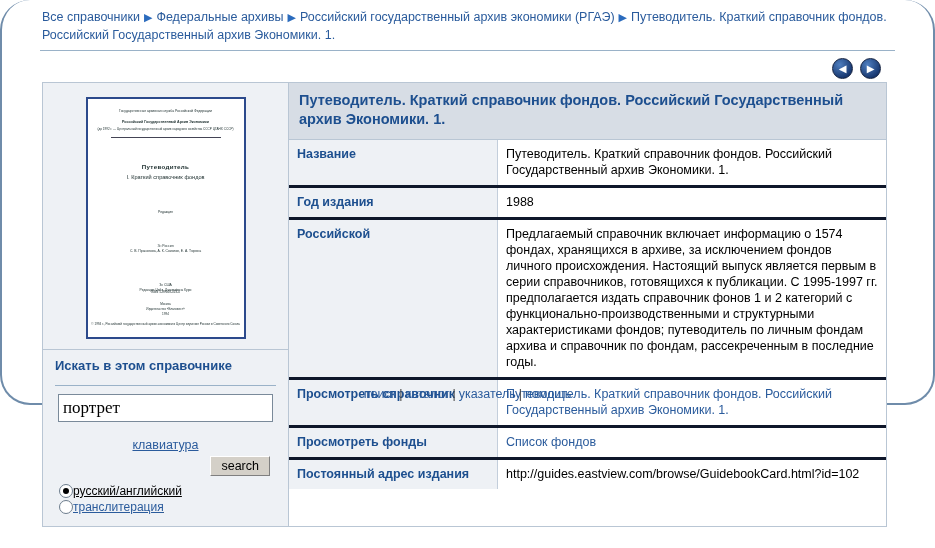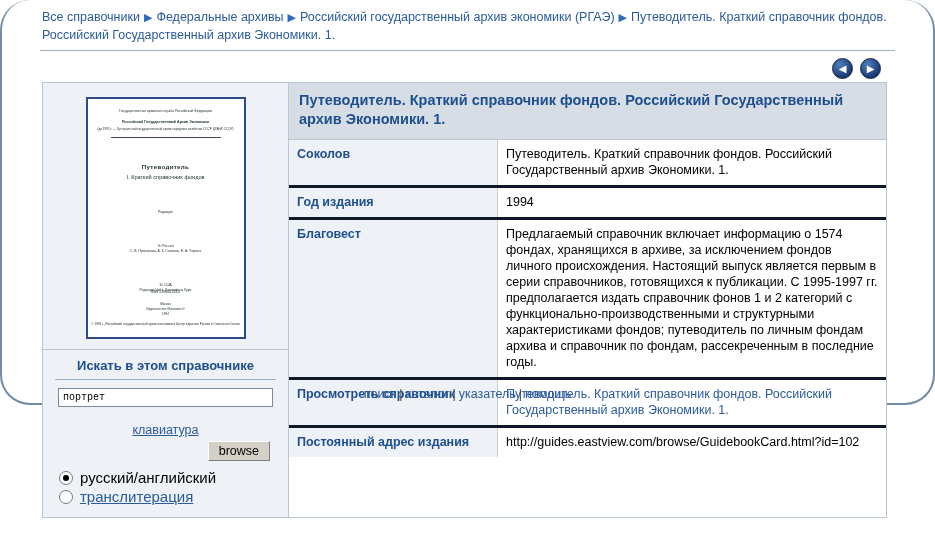--- a/index.html
+++ b/index.html
@@ -189,35 +189,34 @@
     bottom: 42px;
     font-size: 3.2px;
   }
   
   .search-panel {
     border-top: 1px solid #b9c6d4;
     padding: 6px 10px 12px 10px;
     background: #eef1f5;
   }
   .search-title {
-    text-align: center;
     color: #1d4f8f;
     font-weight: bold;
     font-size: 13px;
-    padding: 2px 0 6px 0;
+    padding: 2px 0 12px 0;
     border-bottom: 1px solid #9ab2c8;
     margin: 0 2px 8px 2px;
   }
   .search-input {
     width: 215px;
     box-sizing: border-box;
     border: 1px solid #7a8a9a;
     padding: 3px 4px;
-    font-family: Liberation Mono, monospace;
-    font-size: 10px;
+    font-family: Liberation Serif, serif;
+    font-size: 17px;
     color: #000;
     background: #ffffff;
     display: block;
     margin: 0 auto;
   }
   .kbd-link {
     display: block;
     text-align: center;
     margin-top: 16px;
     color: #2a5b9c;
@@ -237,24 +236,24 @@
     background: #d4d0c8;
     border: 1px solid #7f7f7f;
     border-top-color: #ffffff;
     border-left-color: #ffffff;
     color: #000;
     cursor: pointer;
   }
   .radio-row {
     display: flex;
     align-items: center;
-    gap: 7px;
     margin-top: 8px;
     padding-left: 6px;
-    font-size: 15px;
+    font-size: 12px;
+    text-decoration: underline;
   }
   .radio-row.second { margin-top: 2px; }
   .radio {
     width: 12px;
     height: 12px;
     border-radius: 50%;
     border: 1px solid #6d7d8d;
     background: #ffffff;
     position: relative;
     flex: none;
@@ -329,55 +328,61 @@
 и Центр изучения России и Советского Союза</div>
               </div>
             </div>
           </div>
 
           <div class="search-panel">
             <div class="search-title">Искать в этом справочнике</div>
             <input class="search-input" type="text" value="портрет" style="">
             <span class="kbd-link">клавиатура</span>
             <div class="search-btn-row">
-              <button class="search-btn">browse</button>
+              <button class="search-btn">search</button>
             </div>
             <div class="radio-row">
               <span class="radio checked"></span>
               <span class="radio-label">русский/английский</span>
             </div>
             <div class="radio-row second">
               <span class="radio"></span>
               <span class="radio-label link">транслитерация</span>
             </div>
           </div>
 
         </td>
 
         <td class="right-col">
           <div class="title-bar">Путеводитель. Краткий справочник фондов. Российский Государственный архив Экономики. 1.</div>
 
           <table class="fields">
             <tbody>
                   <tr>
-              <td class="fld-label">Соколов</td>
+              <td class="fld-label">Название</td>
               <td class="fld-value">Путеводитель. Краткий справочник фондов. Российский Государственный архив Экономики. 1.</td>
             </tr>
             <tr>
               <td class="fld-label">Год издания</td>
-              <td class="fld-value">1994</td>
+              <td class="fld-value">1988</td>
             </tr>
             <tr>
-              <td class="fld-label">Благовест</td>
+              <td class="fld-label">Российской</td>
               <td class="fld-value">Предлагаемый справочник включает информацию о 1574 фондах, хранящихся в архиве, за исключением фондов личного происхождения. Настоящий выпуск является первым в серии справочников, готовящихся к публикации. С 1995-1997 гг. предполагается издать справочник фонов 1 и 2 категорий с функционально-производственными и структурными характеристиками фондов; путеводитель по личным фондам архива и справочник по фондам, рассекреченным в последние годы.</td>
             </tr>
             <tr>
               <td class="fld-label">Просмотреть справочник</td>
               <td class="fld-value">
                 <a href="#">Путеводитель. Краткий справочник фондов. Российский Государственный архив Экономики. 1.</a>
+              </td>
+            </tr>
+            <tr>
+              <td class="fld-label">Просмотреть фонды</td>
+              <td class="fld-value">
+                <a href="#">Список фондов</a>
               </td>
             </tr>
             <tr>
               <td class="fld-label">Постоянный адрес издания</td>
               <td class="fld-value plain-url">http://guides.eastview.com/browse/GuidebookCard.html?id=102</td>
             </tr>
 
           </tbody>
               </table>
         </td>

